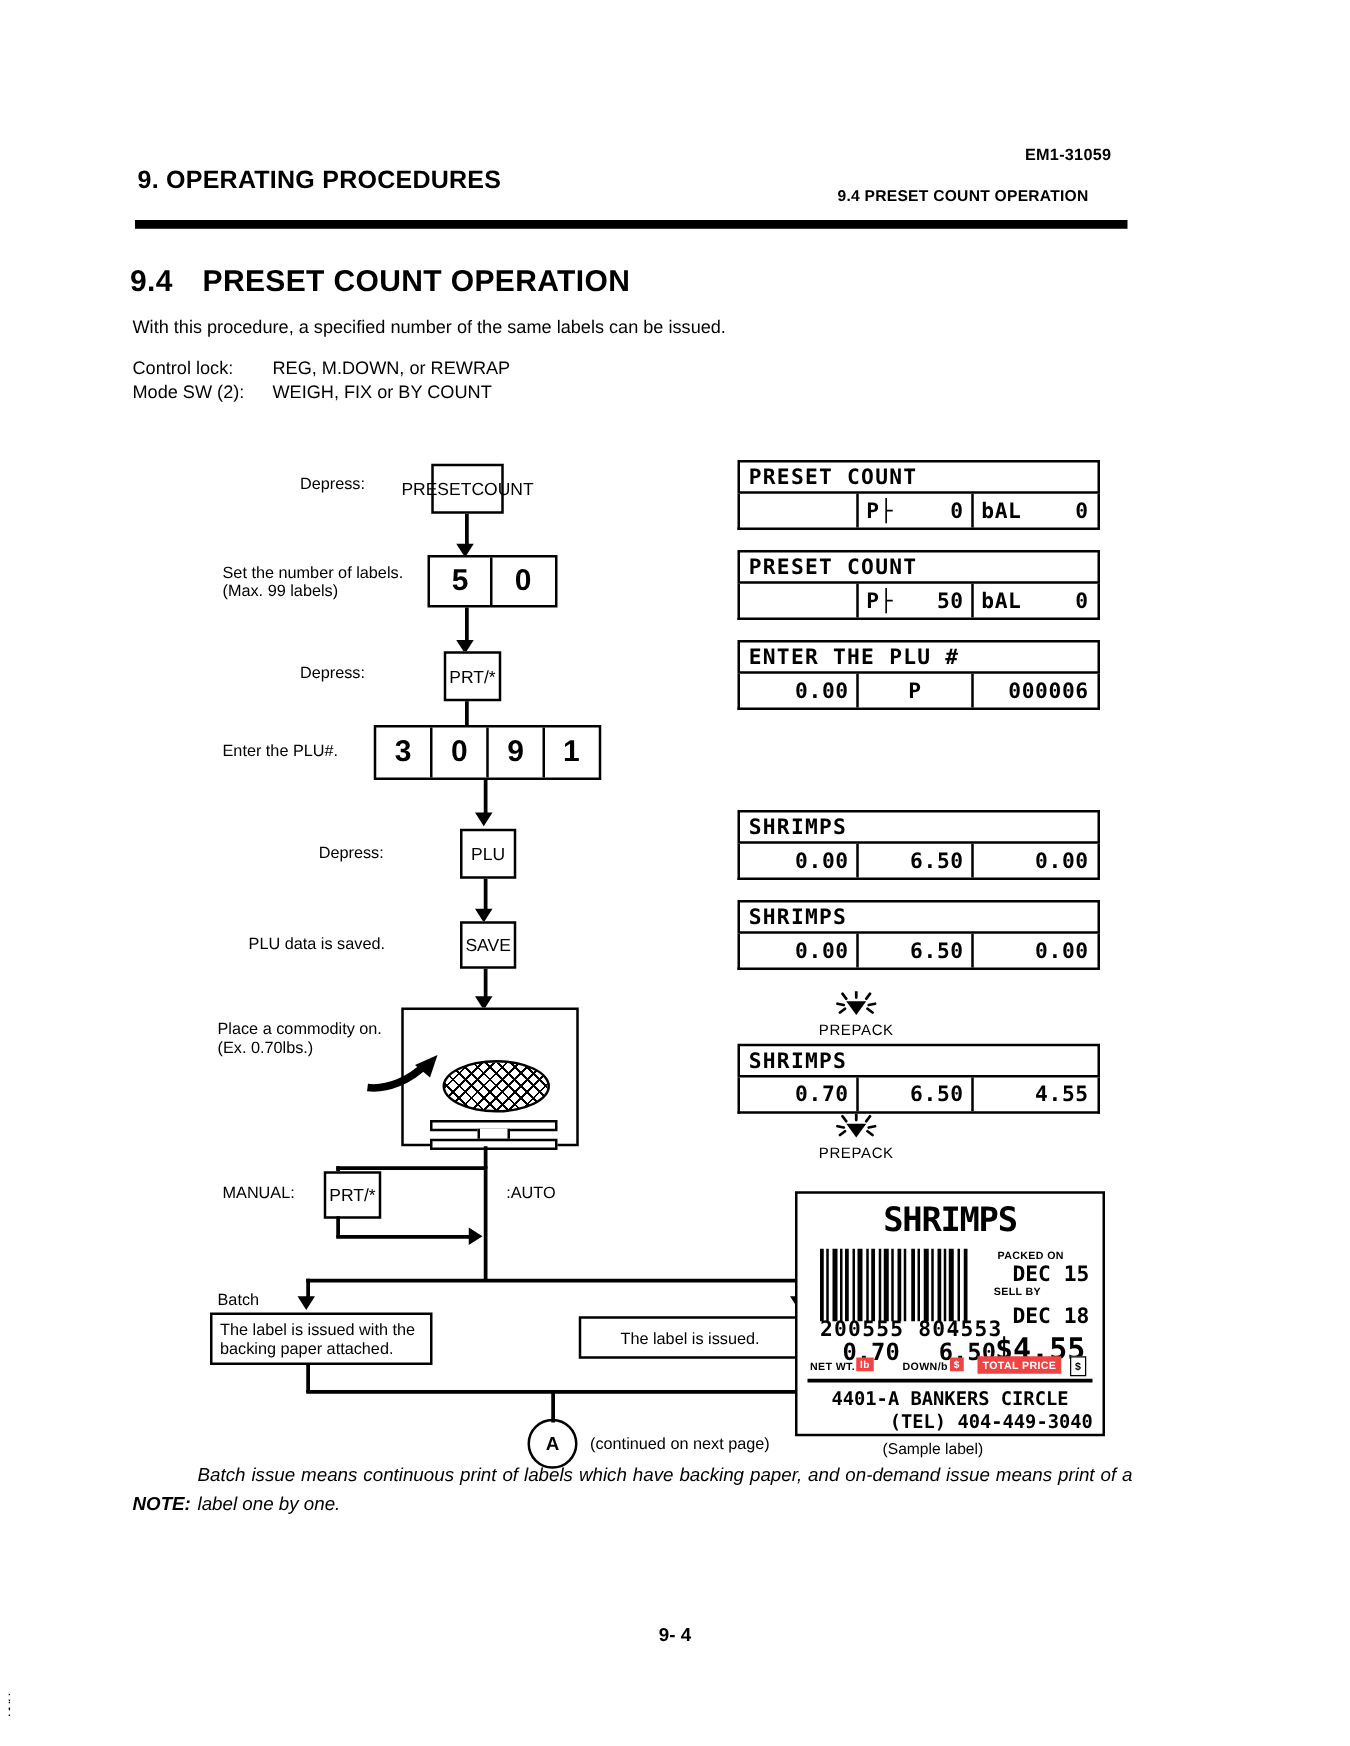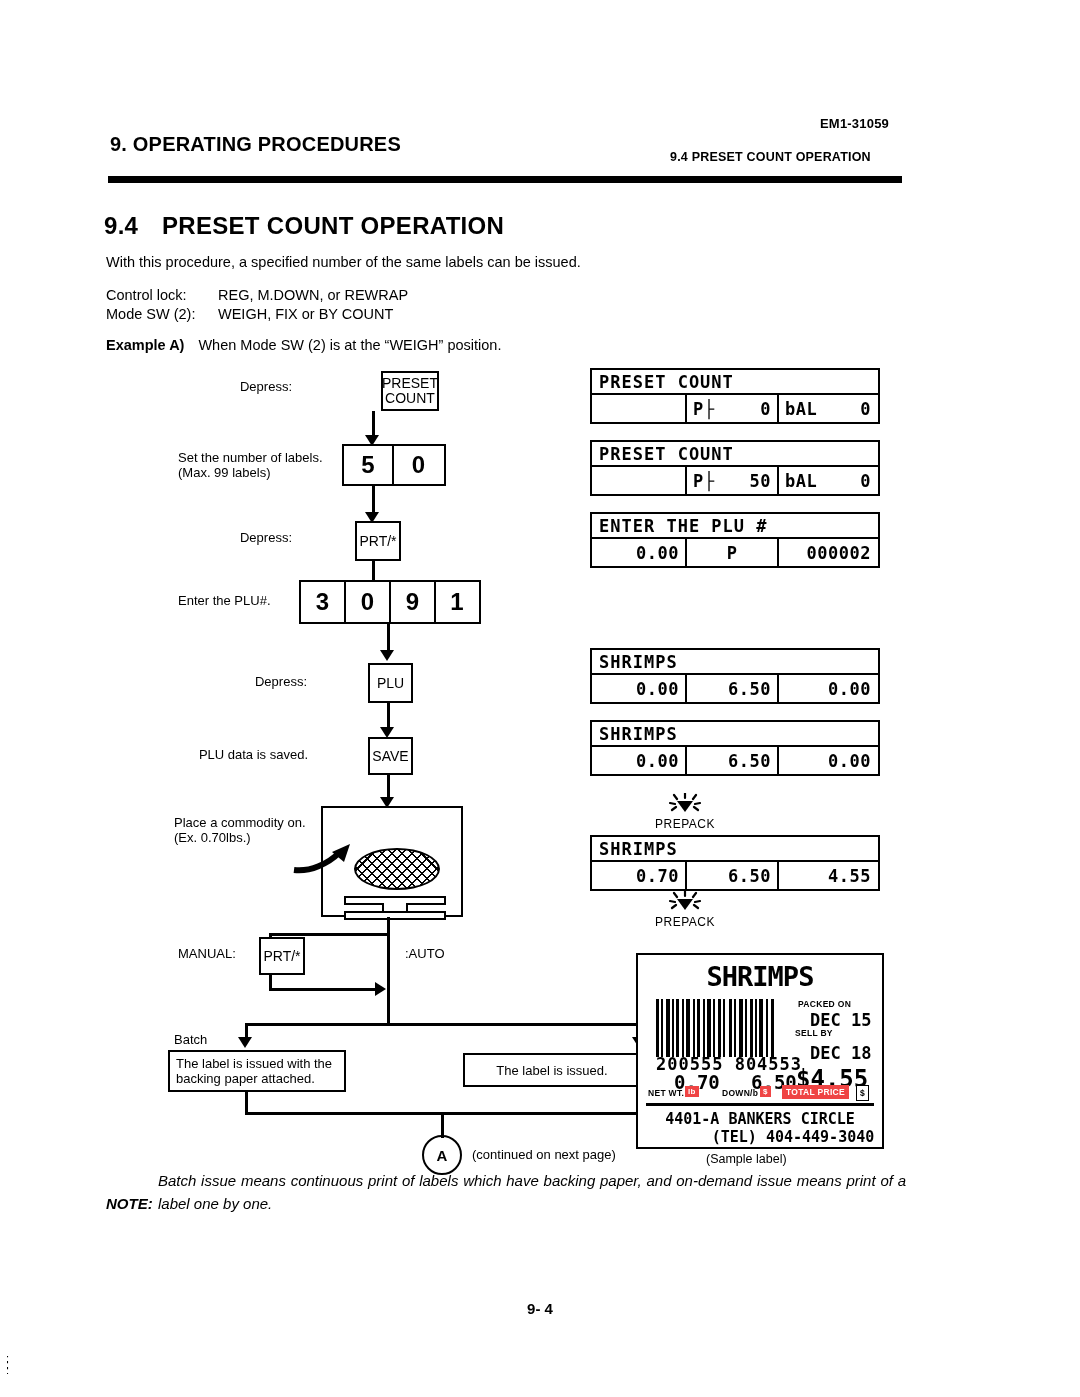--- a/index.html
+++ b/index.html
@@ -33,21 +33,21 @@
   
   .flab { position:absolute; font-size:13px; line-height:15px; }
   .flab.r { text-align:right; }
 
   
   .kbox {
     position:absolute; border:2.5px solid #000; background:#fff;
     display:flex; align-items:center; justify-content:center;
     font-size:14px; line-height:15px; text-align:center;
   }
-  .kbox.two { flex-direction:column;margin-left:36px; }
+  .kbox.two { flex-direction:row; }
   .digits { position:absolute; display:flex; border:2.5px solid #000; background:#fff; }
   .digits > div {
     border-right:2.5px solid #000; display:flex; align-items:center; justify-content:center;
     font-size:24px; font-weight:bold;
   }
   .digits > div:last-child { border-right:none; }
 
   
   .vline { position:absolute; width:2.5px; background:#000; }
   .hline { position:absolute; height:2.5px; background:#000; }
@@ -144,23 +144,20 @@
 
   <div class="sec-title">
     <span class="num">9.4</span><span>PRESET COUNT OPERATION</span>
   </div>
   <div class="intro1">With this procedure, a specified number of the same labels can be issued.</div>
   <div class="lock1">
     <span class="lock-lbl">Control lock:</span><span>REG, M.DOWN, or REWRAP</span>
   </div>
   <div class="lock2">
     <span class="lock-lbl">Mode SW (2):</span><span>WEIGH, FIX or BY COUNT</span>
-  </div>
-  <div class="example">
-    <b>Example A)</b><span class="ex-txt">When Mode SW (2) is at the “WEIGH” position.</span>
   </div>
 
   <div class="flab r" style="left:200px; top:379px; width:92px;">Depress:</div>
   <div class="kbox two" style="left:345px; top:371px; width:58px; height:40px;">
     <span>PRESET</span>
     <span>COUNT</span>
   </div>
   <div class="vline" style="left:372px; top:411px; height:28px;"></div>
   <div class="arw-d" style="left:365px; top:435px;"></div>
 
@@ -275,21 +272,21 @@
         <span>0</span>
       </div>
     </div>
   </div>
 
   <div class="disp" style="left:590px; top:512px;">
     <div class="disp-top">ENTER THE PLU #</div>
     <div class="disp-bot">
       <div class="cell-r" style="width:95px;">0.00</div>
       <div class="cell-c" style="width:92px;">P</div>
-      <div class="cell-r" style="width:98px;">000002</div>
+      <div class="cell-r" style="width:98px;">000006</div>
     </div>
   </div>
 
   <div class="disp" style="left:590px; top:648px;">
     <div class="disp-top">SHRIMPS</div>
     <div class="disp-bot">
       <div class="cell-r" style="width:95px;">0.00</div>
       <div class="cell-r" style="width:92px;">6.50</div>
       <div class="cell-r" style="width:98px;">0.00</div>
     </div>

